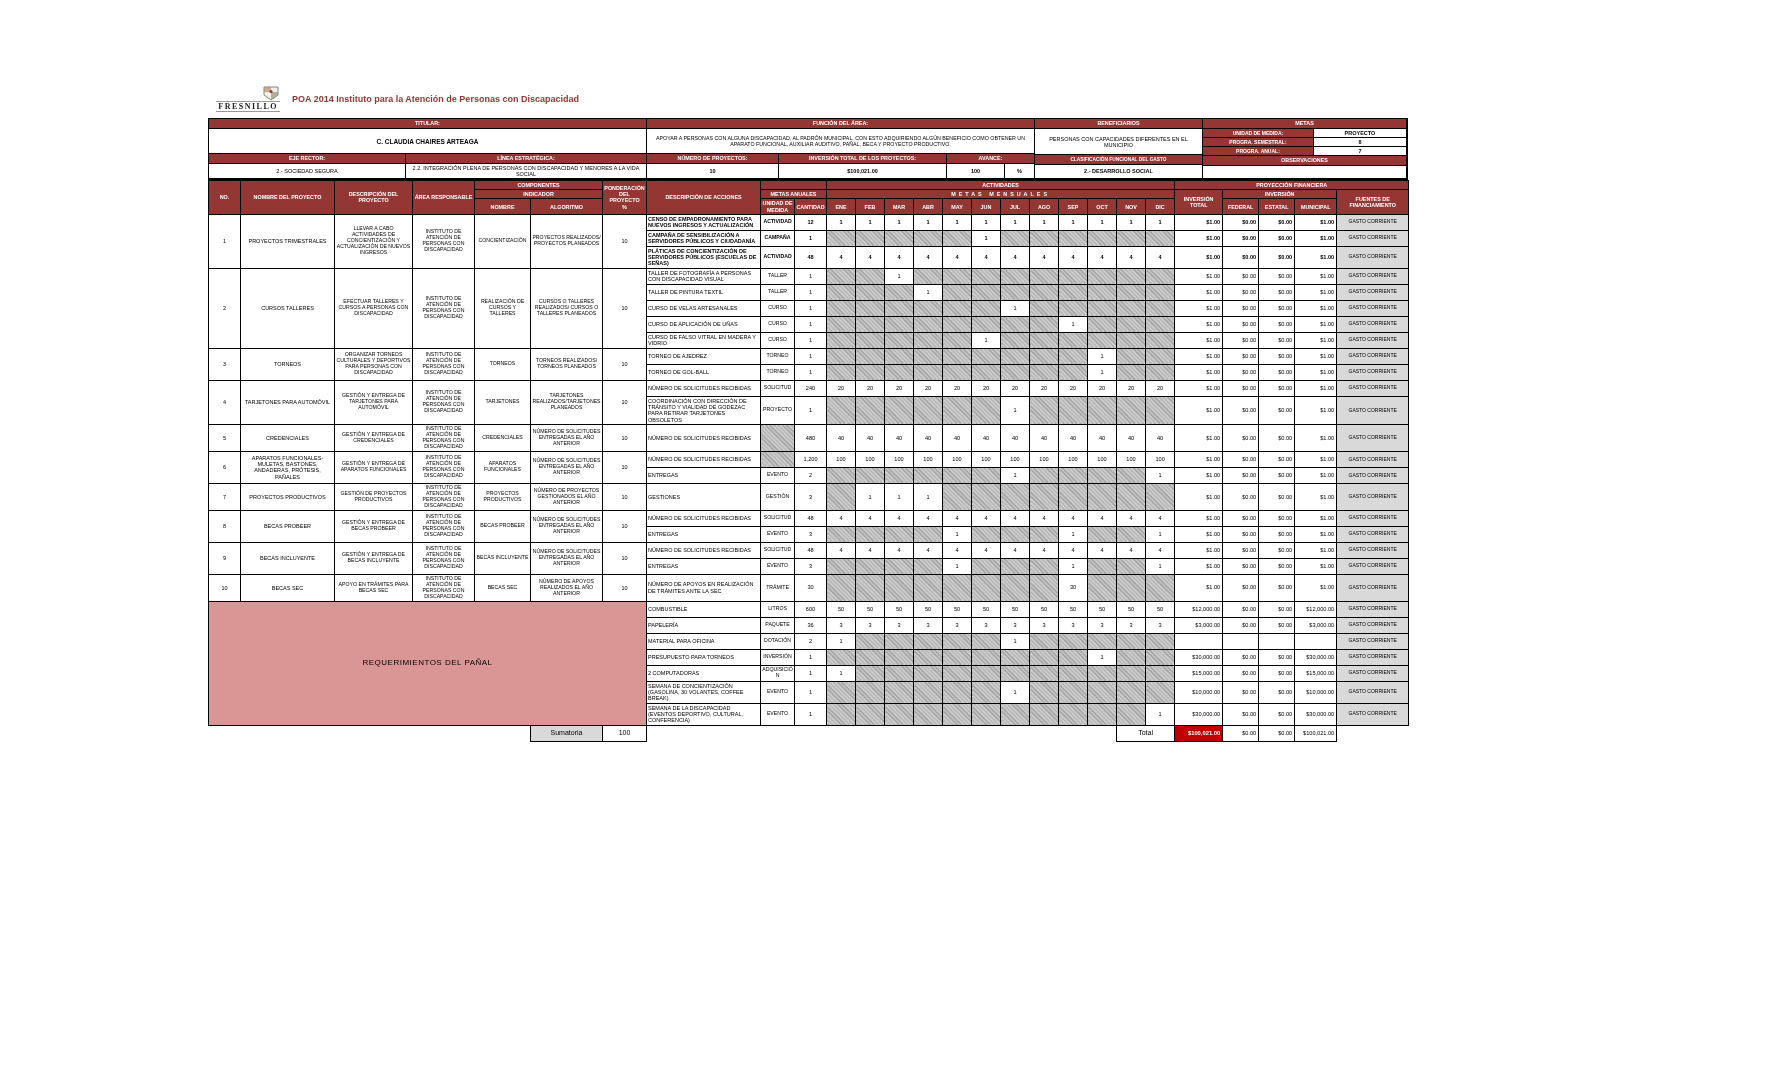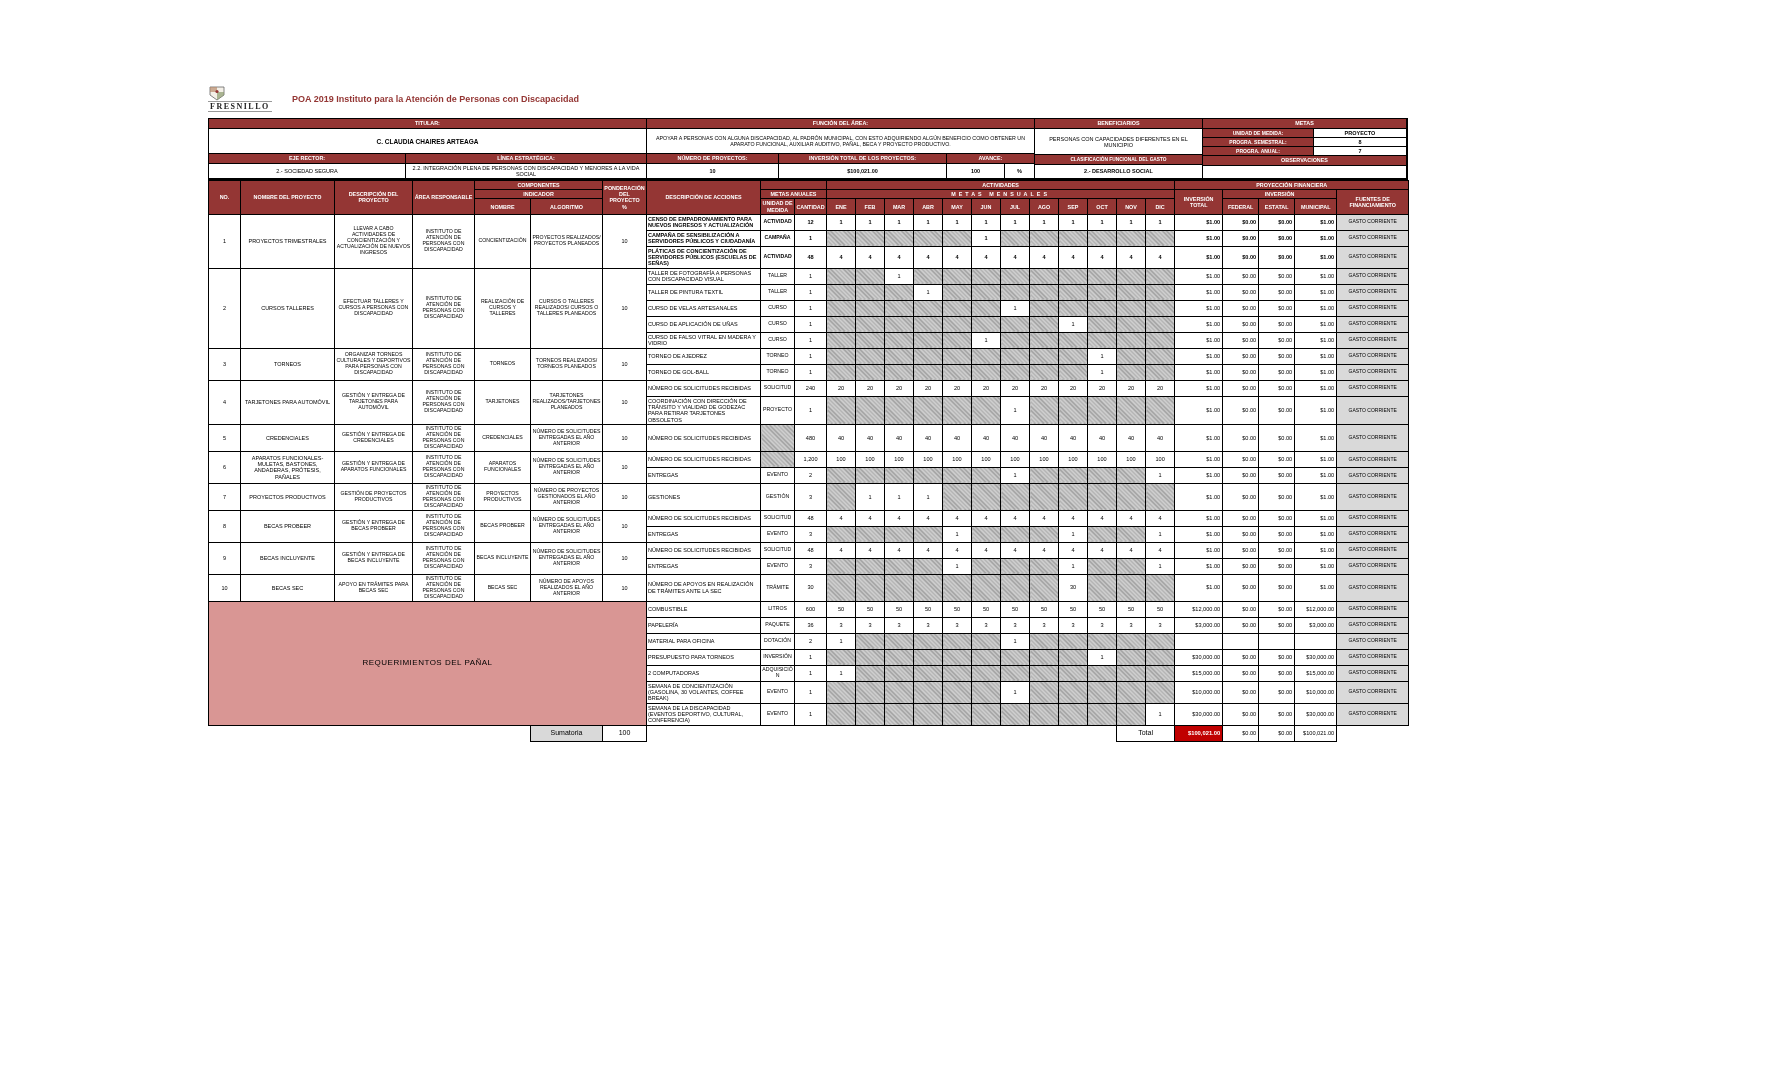--- a/index.html
+++ b/index.html
@@ -1,21 +1,21 @@
 <!DOCTYPE html>
 <html><head>
 <meta charset="utf-8">
 <style>
   html,body{margin:0;padding:0;background:#fff;}
   body{width:1792px;height:1088px;position:relative;font-family:"Liberation Sans",sans-serif;color:#000;overflow:hidden;}
   .sheet{position:absolute;left:208px;top:84px;width:1200px;}
 
   
   .brand{display:flex;align-items:center;gap:12px;height:30px;margin-bottom:4px;}
-  .logo{display:flex;flex-direction:column;align-items:flex-start;width:72px;}
+  .logo{display:flex;flex-direction:column;align-items:flex-end;width:72px;}
   .logotext{font-family:"Liberation Serif",serif;font-size:8px;font-weight:bold;letter-spacing:1.5px;color:#222;border-top:1px solid #999;border-bottom:1px solid #999;padding:0 2px;}
   .title{font-size:9px;font-weight:bold;color:#943634;}
 
   
   .tb{display:flex;width:1200px;border:1px solid #000;box-sizing:border-box;font-size:5.5px;}
   .tb *{box-sizing:border-box;}
   .tcol{display:flex;flex-direction:column;}
   .hd{background:#943634;color:#fff;font-weight:bold;text-align:center;height:10px;line-height:9px;font-size:5.4px;border-right:1px solid #000;border-bottom:1px solid #000;overflow:hidden;}
   .cellv{background:#fff;text-align:center;border-right:1px solid #000;border-bottom:1px solid #000;overflow:hidden;}
   .hrow{display:flex;}
@@ -60,21 +60,21 @@
   <div class="brand">
     <div class="logo">
       <svg width="18" height="15" viewBox="0 0 18 15">
         <path d="M2 1 h14 v8 l-7 5 -7 -5 z" fill="#f4f0e8" stroke="#666" stroke-width="0.8"></path>
         <path d="M2 1 h7 v5 h-7 z" fill="#b98b6e" opacity="0.7"></path>
         <path d="M9 6 h7 v3 l-7 5 z" fill="#8a9a6e" opacity="0.7"></path>
         <circle cx="9" cy="5.5" r="1.6" fill="#943634"></circle>
       </svg>
       <div class="logotext">FRESNILLO</div>
     </div>
-    <div class="title">POA 2019 Instituto para la Atención de Personas con Discapacidad</div>
+    <div class="title">POA 2014 Instituto para la Atención de Personas con Discapacidad</div>
   </div>
 
   <div class="tb">
 
     <div class="tcol" style="width:438px">
       <div class="hd">TITULAR:</div>
       <div class="cellv tit">C. CLAUDIA CHAIRES ARTEAGA</div>
       <div class="hrow">
         <div class="sub" style="width:197px">
           <div class="hd">EJE RECTOR:</div>

